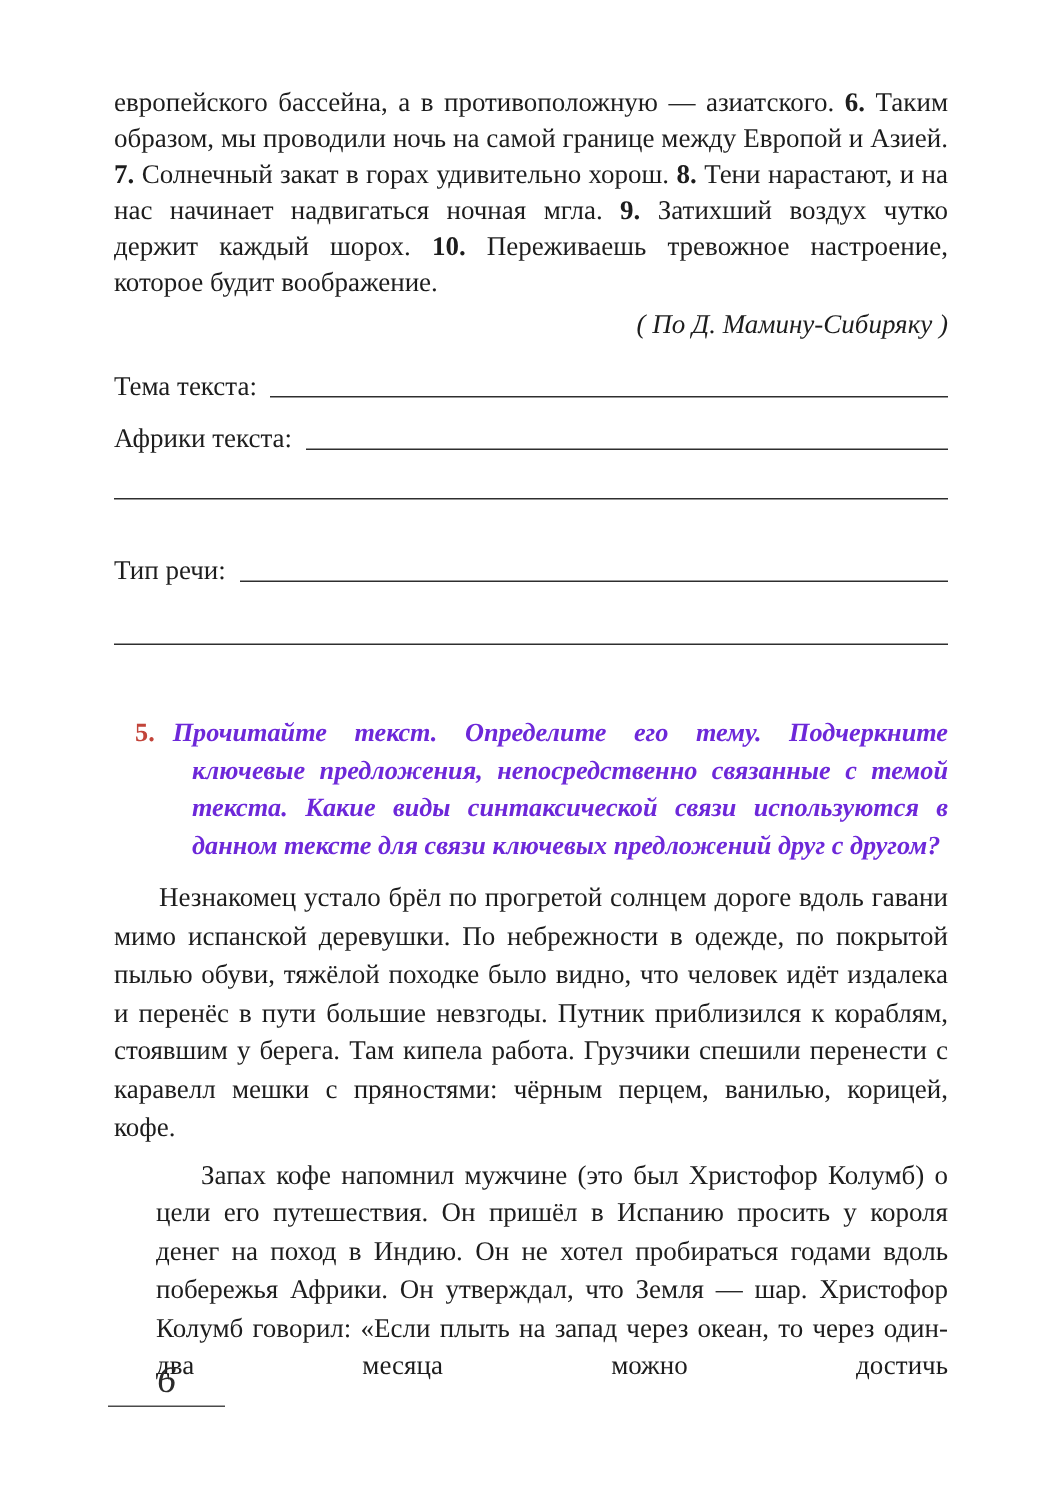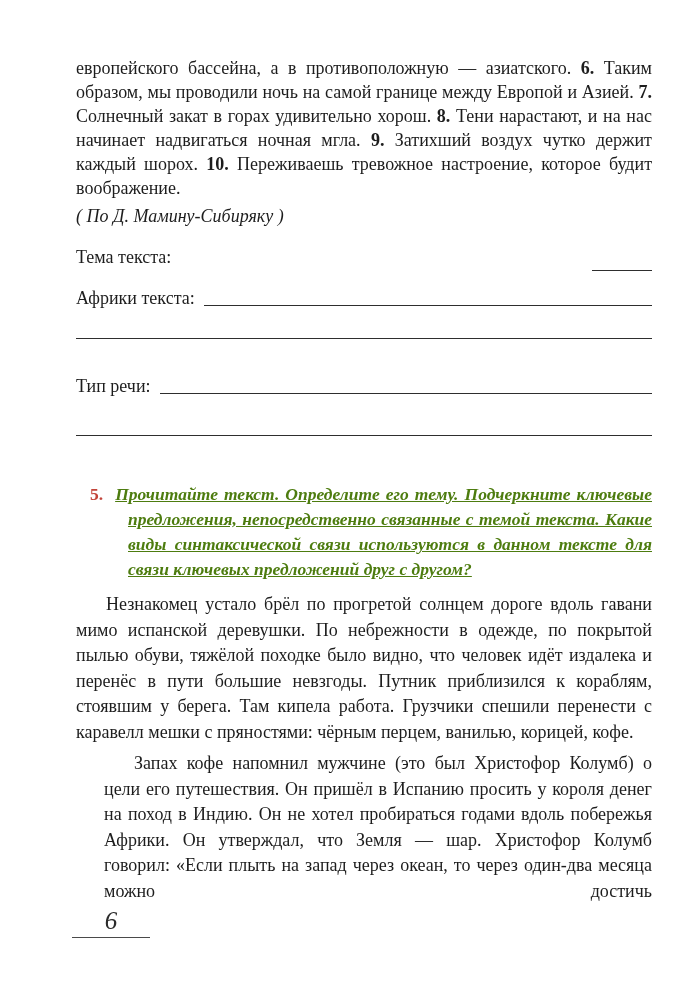--- a/index.html
+++ b/index.html
@@ -8,52 +8,53 @@
     position: relative;
     width: 700px;
     height: 1000px;
     margin: 0 auto;
     background: #ffffff;
     font-family: "Liberation Serif", "DejaVu Serif", serif;
     color: #1d1d1d;
     overflow: hidden;
   }
   .content {
-    padding: 56px 48px 0 76px;
+    padding: 56px 68px 0 76px;
     font-size: 18px;
     line-height: 24px;
   }
   .reading {
     margin: 0;
     text-align: justify;
   }
   .reading b { font-weight: bold; }
   .attribution {
     margin: 4px 0 0 0;
+    text-align: right;
     font-style: italic;
   }
   .form-row {
     display: flex;
     align-items: baseline;
     line-height: 26px;
   }
   .form-row .flabel { white-space: nowrap; }
   .fill-line {
     flex: 1;
     margin-left: 9px;
     border-bottom: 1.4px solid #2e2e2e;
     align-self: flex-end;
     margin-bottom: 5px;
     min-width: 60px;
   }
   .full-line {
     border-bottom: 1.4px solid #2e2e2e;
     height: 0;
   }
-  .row-theme     { margin-top: 16px; flex-direction: column; }
+  .row-theme     { margin-top: 16px; }
   .row-subthemes { margin-top: 9px; }
   .line-subthemes-2 { margin-top: 27px; }
   .row-speech    { margin-top: 34px; align-items: flex-end; }
   .row-syntax    { margin-top: 9px; }
   .line-syntax-2 { margin-top: 36px; }
   .exercise {
     margin: 46px 0 0 14px;
     padding-left: 38px;
     text-indent: -38px;
     font-style: italic;
@@ -110,21 +111,21 @@
     <div class="full-line line-subthemes-2"></div>
 
     <div class="form-row row-speech">
       <span class="flabel">Тип речи:</span>
       <span class="fill-line"></span>
     </div>
 
     <div class="full-line line-syntax-2"></div>
 
     <div class="exercise">
-      <span class="ex-num" style="color: rgb(194, 68, 58);">5.</span><span class="ex-instruction" style="color: #4d7c0f; text-decoration: underline;">Прочитайте текст. Определите его тему. Подчеркните ключевые предложения, непосредственно связанные с темой текста. Какие виды синтаксической связи используются в данном тексте для связи ключевых предложений друг с другом?</span>
+      <span class="ex-num" style="color: rgb(194, 68, 58);">5.</span><span class="ex-instruction" style="color: #6d28d9;">Прочитайте текст. Определите его тему. Подчеркните ключевые предложения, непосредственно связанные с темой текста. Какие виды синтаксической связи используются в данном тексте для связи ключевых предложений друг с другом?</span>
     </div>
 
     <p class="body-para first">Незнакомец устало брёл по прогретой солнцем дороге вдоль гавани мимо испанской деревушки. По небрежности в одежде, по покрытой пылью обуви, тяжёлой походке было видно, что человек идёт издалека и перенёс в пути большие невзгоды. Путник приблизился к кораблям, стоявшим у берега. Там кипела работа. Грузчики спешили перенести с каравелл мешки с пряностями: чёрным перцем, ванилью, корицей, кофе.</p>
     <p class="body-para continues">Запах кофе напомнил мужчине (это был Христофор Колумб) о цели его путешествия. Он пришёл в Испанию просить у короля денег на поход в Индию. Он не хотел пробираться годами вдоль побережья Африки. Он утверждал, что Земля — шар. Христофор Колумб говорил: «Если плыть на запад через океан, то через один-два месяца можно достичь</p>
 
   </main>
 
   <div class="page-footer">
     <span class="pnum">6</span>
   </div>

